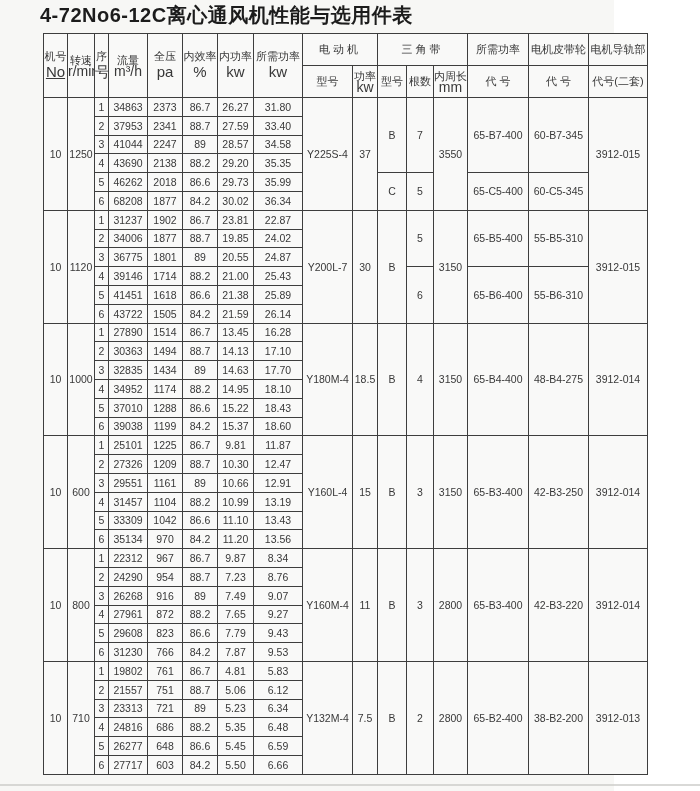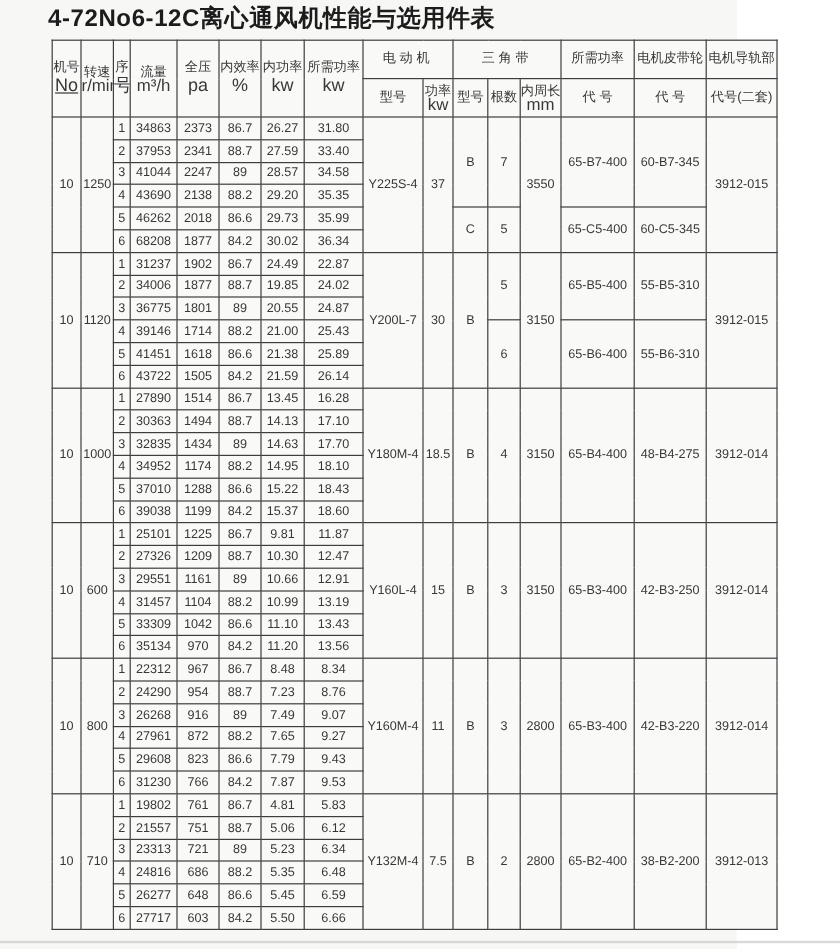--- a/index.html
+++ b/index.html
@@ -153,21 +153,21 @@
           <td>30.02</td>
           <td>36.34</td>
         </tr>
         <tr>
           <td rowspan="6">10</td>
           <td rowspan="6">1120</td>
           <td>1</td>
           <td>31237</td>
           <td>1902</td>
           <td>86.7</td>
-          <td>24.49</td>
+          <td>23.81</td>
           <td>22.87</td>
           <td rowspan="6" class="motor-model">Y200L-7</td>
           <td rowspan="6">30</td>
           <td rowspan="6">B</td>
           <td rowspan="3">5</td>
           <td rowspan="6">3150</td>
           <td rowspan="3" class="pulley">65-B5-400</td>
           <td rowspan="3" class="pulley">55-B5-310</td>
           <td rowspan="6" class="rail-code">3912-015</td>
         </tr>
@@ -330,21 +330,21 @@
           <td>11.20</td>
           <td>13.56</td>
         </tr>
         <tr>
           <td rowspan="6">10</td>
           <td rowspan="6">800</td>
           <td>1</td>
           <td>22312</td>
           <td>967</td>
           <td>86.7</td>
-          <td>8.48</td>
+          <td>9.87</td>
           <td>8.34</td>
           <td rowspan="6" class="motor-model">Y160M-4</td>
           <td rowspan="6">11</td>
           <td rowspan="6">B</td>
           <td rowspan="6">3</td>
           <td rowspan="6">2800</td>
           <td rowspan="6" class="pulley">65-B3-400</td>
           <td rowspan="6" class="pulley">42-B3-220</td>
           <td rowspan="6" class="rail-code">3912-014</td>
         </tr>

